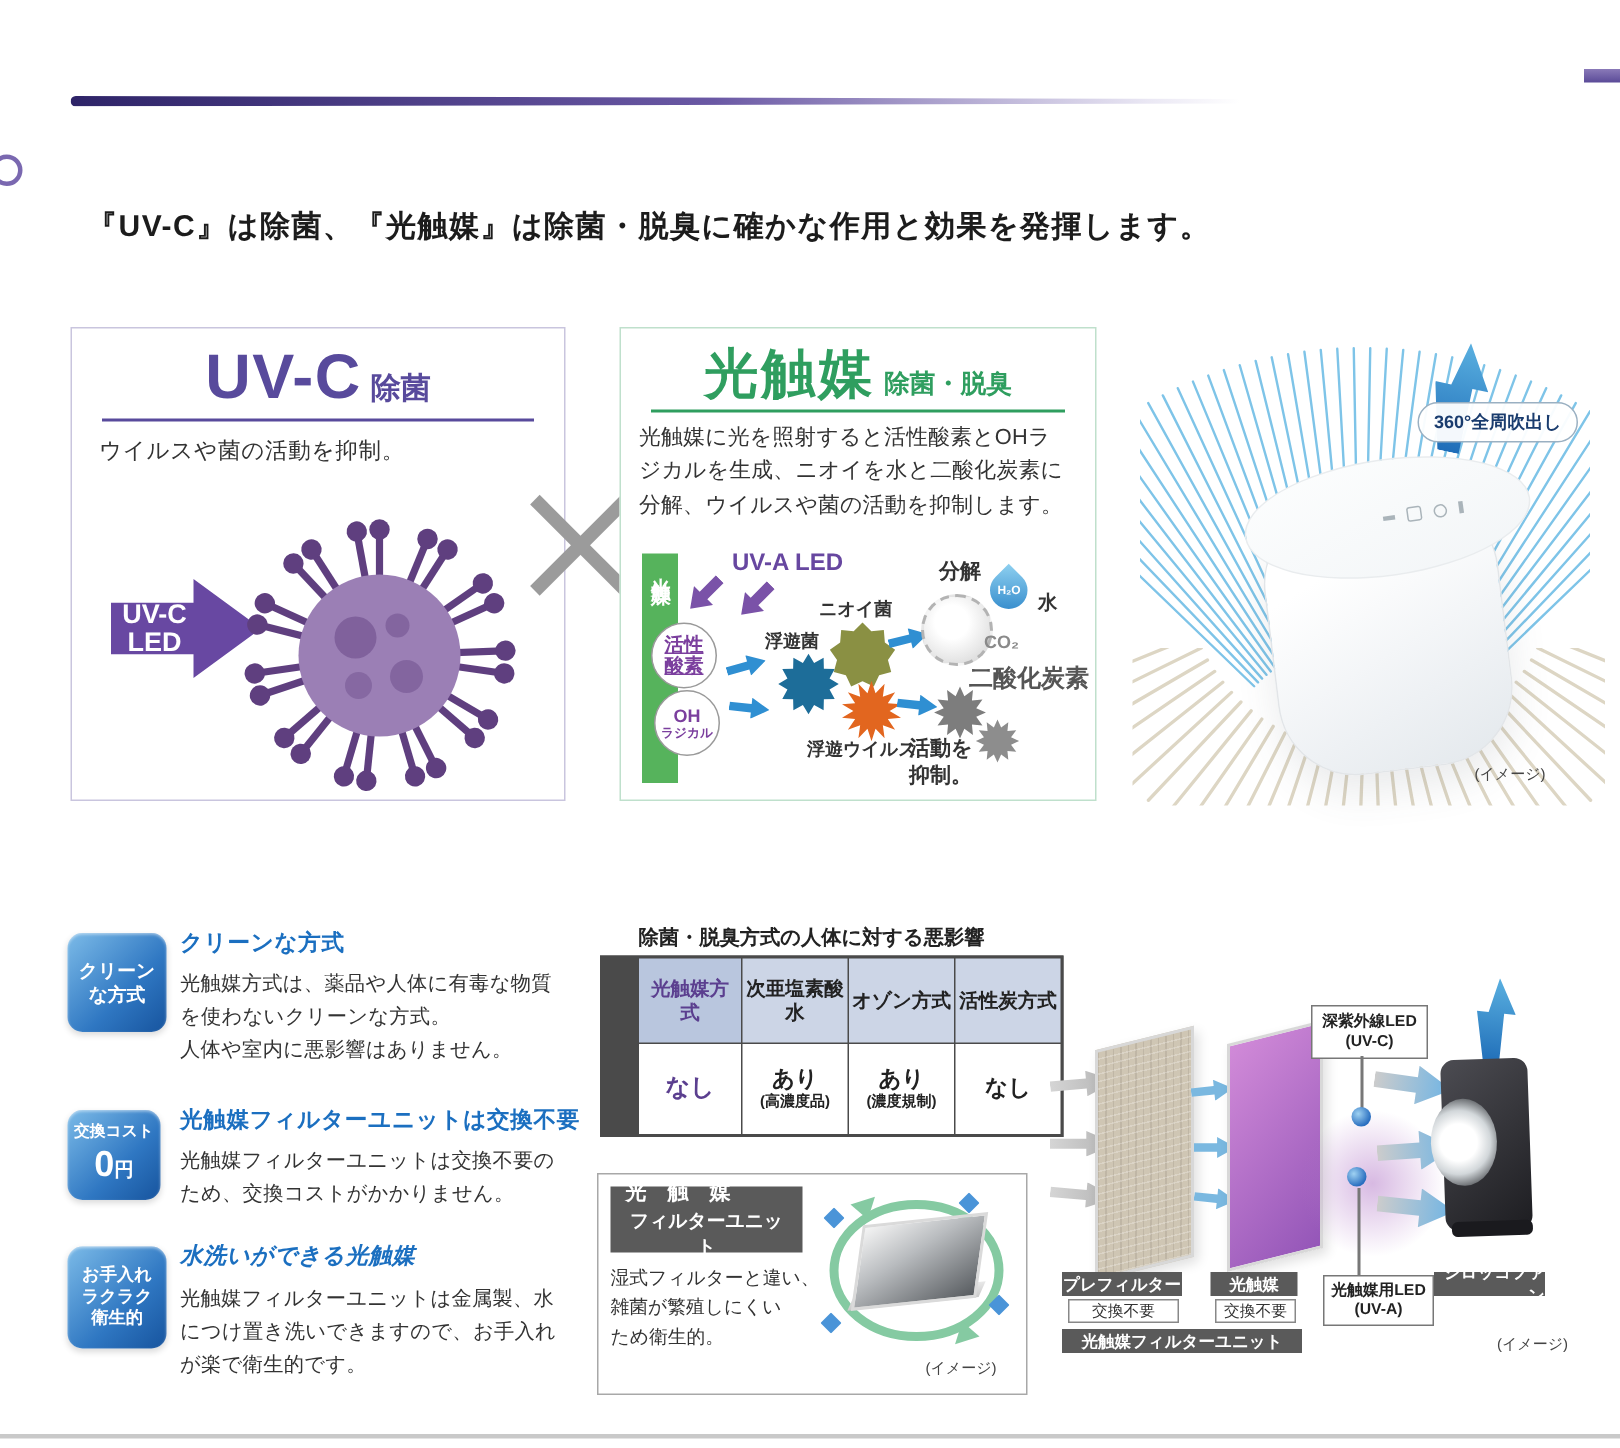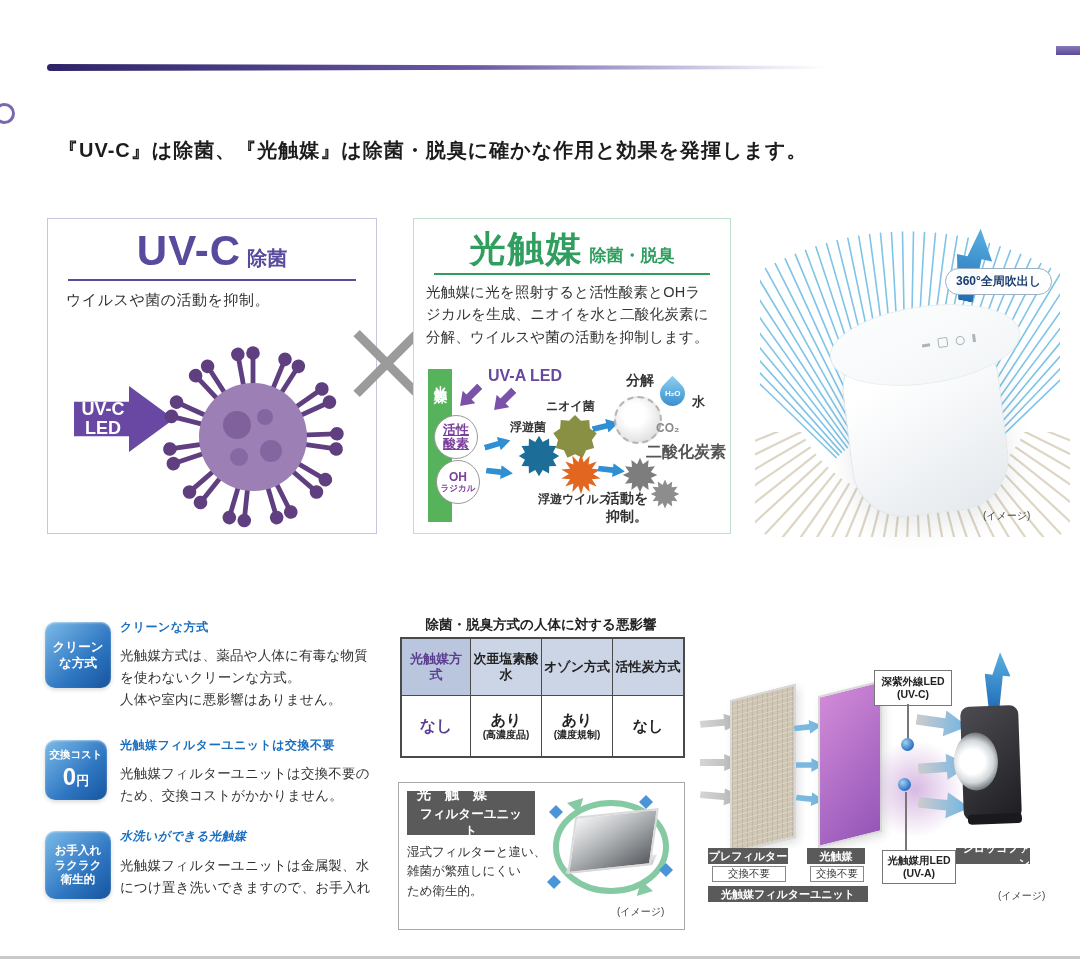--- a/index.html
+++ b/index.html
@@ -56,21 +56,21 @@
     padding:4px 10px;font-size:12px;font-weight:bold;color:#1a3c6e;white-space:nowrap;}
   .device-body{background:linear-gradient(155deg,#ffffff 25%,#eef1f4 70%,#e3e8ec);border:1px solid #e2e5e8;
     border-radius:52px;box-shadow:0 12px 26px rgba(80,90,100,0.12);}
   .device-top{background:linear-gradient(160deg,#fdfefe,#f2f5f7);border:1px solid #e9ecee;border-radius:50%;}
   .caption{font-size:10px;color:#444;}
 
   
   .feat-badge{background:linear-gradient(135deg,#7cbbe8 0%,#2f77c2 60%,#17549e 100%);border-radius:10px;
     box-shadow:inset 0 1px 2px rgba(255,255,255,0.5),0 2px 4px rgba(0,0,0,0.15);
     display:flex;flex-direction:column;align-items:center;justify-content:center;color:#fff;font-weight:bold;line-height:1.3;}
-  .feat-heading{font-size:12px;font-weight:bold;color:#1b6fc0;letter-spacing:0.5px;}
+  .feat-heading{font-size:15px;font-weight:bold;color:#1b6fc0;letter-spacing:0.5px;}
   .feat-line{font-size:13.5px;color:#333;line-height:1.62;letter-spacing:0.2px;}
 
   
   .cmp-title{font-size:13.5px;font-weight:bold;color:#222;text-align:center;}
   .cmp-table{display:grid;grid-template-columns:68px 70px 70px 70px;grid-template-rows:56px 60px;
     border:2px solid #4a4a4a;background:#4a4a4a;grid-gap:1px;}
   .cmp-cell{background:#ccd5e6;display:flex;flex-direction:column;align-items:center;justify-content:center;
     text-align:center;font-weight:bold;font-size:13px;color:#222;line-height:1.2;padding:2px;}
   .cmp-cell.first{background:#b9c6de;color:#5b3f8f;}
   .cmp-cell.data{background:#fff;font-size:15px;}
@@ -416,24 +416,25 @@
 
   <div class="abs feat-badge" style="left:45px;top:831px;width:66px;height:68px;font-size:11.5px;">
     <div>お手入れ</div>
       <div>ラクラク</div>
       <div>衛生的</div>
   </div>
   <div class="abs feat-heading" style="left:120px;top:828px;font-style:italic;">水洗いができる光触媒</div>
   <div class="abs" style="left:120px;top:855px;">
     <div class="feat-line">光触媒フィルターユニットは金属製、水</div>
     <div class="feat-line">につけ置き洗いできますので、お手入れ</div>
+    <div class="feat-line">が楽で衛生的です。</div>
   </div>
 
   <div class="abs cmp-title" style="left:400px;top:616px;width:282px;">除菌・脱臭方式の人体に対する悪影響</div>
-  <div class="abs cmp-table" style="left:400px;top:637px;">
+  <div class="abs cmp-table" style="left:400px;top:637px;padding-left:24px;">
     <div class="cmp-cell first">光触媒方式</div>
     <div class="cmp-cell">次亜塩素酸水</div>
     <div class="cmp-cell">オゾン方式</div>
     <div class="cmp-cell">活性炭方式</div>
     <div class="cmp-cell data first">なし</div>
     <div class="cmp-cell data">
       <div>あり</div>
         <div class="cmp-note">(高濃度品)</div>
     </div>
     <div class="cmp-cell data">

